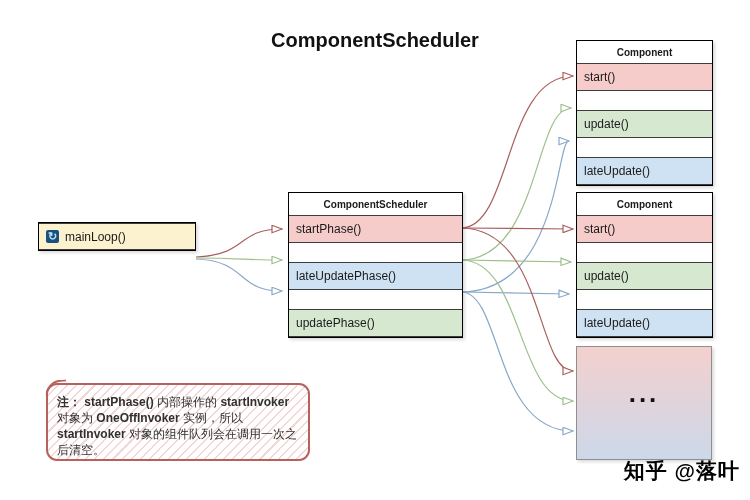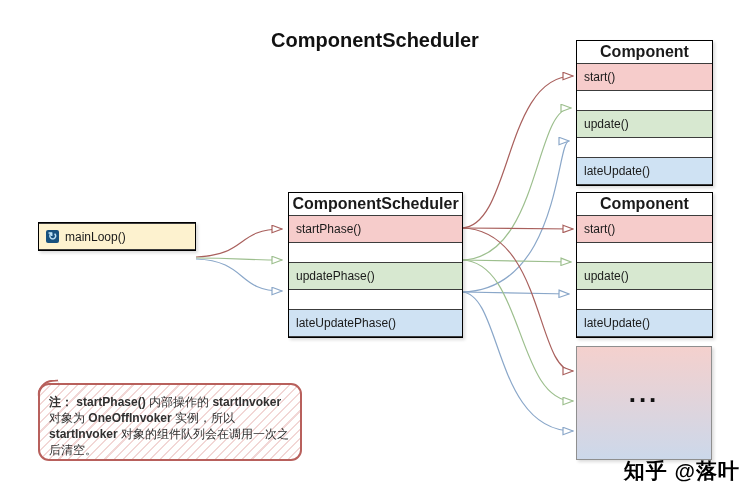--- a/index.html
+++ b/index.html
@@ -20,21 +20,21 @@
 
   .uml-box {
     position:absolute;
     border:1px solid #000;
     background:#fff;
     box-shadow:2px 2px 3px rgba(0,0,0,0.14);
     z-index:2;
   }
   .uml-header {
     height:22px; display:flex; align-items:center; justify-content:center;
-    font-size:16px; font-weight:bold; background:#fff;
+    font-size:10px; font-weight:bold; background:#fff;
   }
   .crow {
     height:26px; display:flex; align-items:center;
     padding-left:7px; font-size:12px;
     border-top:1px solid #3c3c3c; border-bottom:1px solid #3c3c3c;
   }
   .crow + .crow { margin-top:19px; }
   .fill-pink  { background:var(--pink-fill); }
   .fill-green { background:var(--green-fill); }
   .fill-blue  { background:var(--blue-fill); }
@@ -55,21 +55,21 @@
     box-shadow:2px 2px 3px rgba(0,0,0,0.14);
     display:flex; align-items:center; justify-content:center;
     z-index:2;
   }
   .ellipsis-label {
     font-size:26px; font-weight:bold; letter-spacing:3px; color:#111;
     transform:translateY(-32%);
   }
 
   .note-box {
-    position:absolute; left:38px; top:383px; width:260px; height:74px;
+    position:absolute; left:46px; top:383px; width:260px; height:74px;
     border:2px solid var(--note-border);
     border-radius:11px;
     background:repeating-linear-gradient(135deg,
       var(--note-hatch) 0px, var(--note-hatch) 1.5px,
       #ffffff 1.5px, #ffffff 6.5px);
     z-index:2;
   }
   .note-box::before { 
     content:""; position:absolute; left:-3px; top:-5px;
     width:20px; height:14px;
@@ -130,22 +130,22 @@
 <div class="uml-box" style="left:38px; top:222px; width:156px;">
   <div class="crow director-row fill-cream">
     <span class="loop-icon">↻</span>
     <span>mainLoop()</span>
   </div>
 </div>
 
 <div class="uml-box" style="left:288px; top:192px; width:173px;">
   <div class="uml-header">ComponentScheduler</div>
   <div class="crow fill-pink">startPhase()</div>
+  <div class="crow fill-blue">lateUpdatePhase()</div>
   <div class="crow fill-green">updatePhase()</div>
-  <div class="crow fill-blue">lateUpdatePhase()</div>
 </div>
 
 <div class="uml-box" style="left:576px; top:40px; width:135px;">
   <div class="uml-header">Component</div>
   <div class="crow fill-pink">start()</div>
   <div class="crow fill-green">update()</div>
   <div class="crow fill-blue">lateUpdate()</div>
 </div>
 
 <div class="uml-box" style="left:576px; top:192px; width:135px;">

